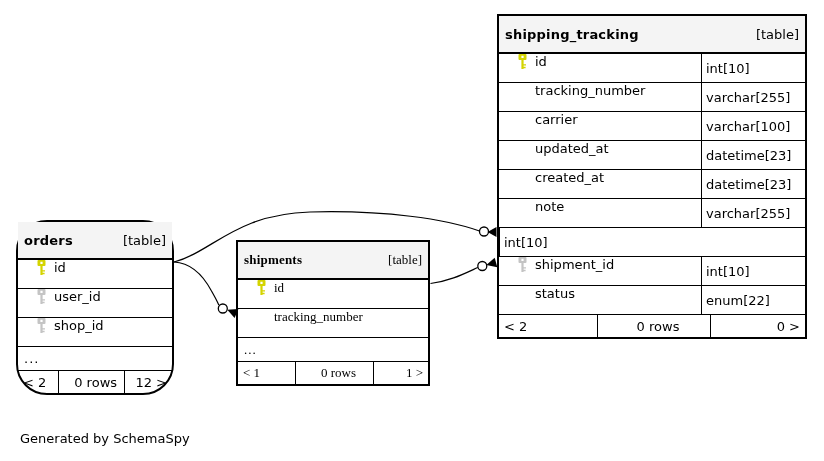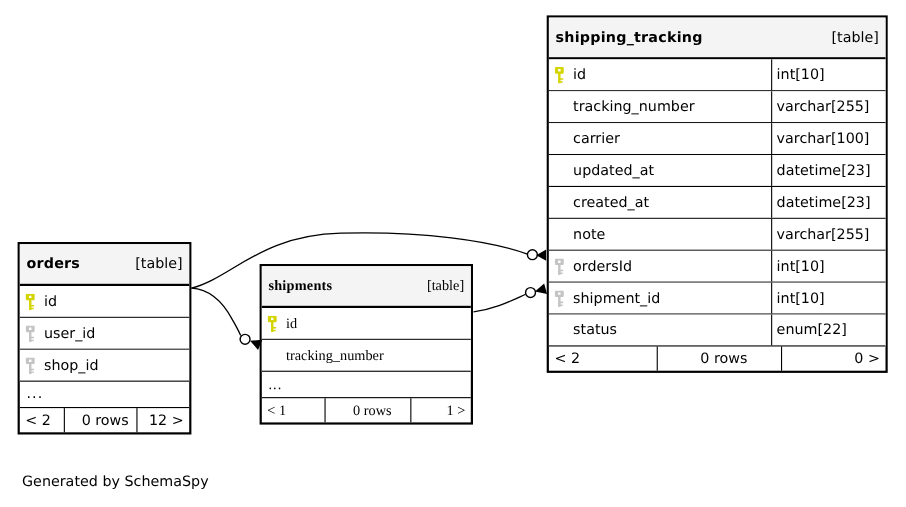--- a/index.html
+++ b/index.html
@@ -10,21 +10,21 @@
   }
   .canvas{position:absolute;inset:0;}
   svg.edges{position:absolute;left:0;top:0;pointer-events:none;z-index:3;}
   .tbl{position:absolute;background:#fff;border:2px solid #000;box-sizing:border-box;z-index:2;}
   .hdr{display:flex;justify-content:space-between;align-items:center;height:26px;
        background:#f4f4f4;border-bottom:2px solid #000;padding:18px 6px;box-sizing:border-box;cursor:pointer;}
   .tname{font-weight:bold;font-size:13px;letter-spacing:.2px;}
   .badge{font-size:13px;}
   .row{display:flex;align-items:stretch;height:29px;border-bottom:1px solid #000;
        box-sizing:border-box;font-size:13px;background:#fff;}
-  .namecell{flex:1;display:flex;align-items:center;padding-left:4px;min-width:0;}
+  .namecell{flex:1;display:flex;align-items:flex-start;padding-left:18px;min-width:0;}
   .keyic{width:11px;height:15px;flex:0 0 11px;margin-right:7px;}
   .keyic.nokey{visibility:hidden;}
   .keyic.pk path{fill:#d4d400;}
   .keyic.fk path{fill:#c4c4c4;}
   .typecell{width:104px;border-left:1px solid #000;display:flex;align-items:center;
             padding-left:4px;box-sizing:border-box;}
   .ellipsisrow{height:24px;display:flex;align-items:center;padding-left:6px;
                border-bottom:1px solid #000;box-sizing:border-box;font-size:13px;letter-spacing:1px;}
   .tfoot{display:flex;height:22px;font-size:13px;align-items:stretch;}
   .fcell{display:flex;align-items:center;box-sizing:border-box;padding:0 5px;}
@@ -114,26 +114,20 @@
     <div class="row">
       <div class="namecell">
         <svg class="keyic nokey" viewBox="0 0 11 15">
             <path d=""></path>
           </svg>
         <span>note</span>
       </div>
       <div class="typecell">varchar[255]</div>
     </div>
     <div class="row">
-      <div class="namecell">
-        <svg class="keyic fk" viewBox="0 0 11 15">
-            <path fill-rule="evenodd" d="M2.5 0 H8.5 A1 1 0 0 1 9.5 1 V5 A1 1 0 0 1 8.5 6 H6.6 V10.2 H9 V11.6 H6.6 V12.8 H8.6 V14.2 H6.6 V15 H4.4 V6 H2.5 A1 1 0 0 1 1.5 5 V1 A1 1 0 0 1 2.5 0 Z M4.4 1.8 H6.6 V4 H4.4 Z"></path>
-          </svg>
-        <span>ordersId</span>
-      </div>
       <div class="typecell">int[10]</div>
     </div>
     <div class="row">
       <div class="namecell">
         <svg class="keyic fk" viewBox="0 0 11 15">
             <path fill-rule="evenodd" d="M2.5 0 H8.5 A1 1 0 0 1 9.5 1 V5 A1 1 0 0 1 8.5 6 H6.6 V10.2 H9 V11.6 H6.6 V12.8 H8.6 V14.2 H6.6 V15 H4.4 V6 H2.5 A1 1 0 0 1 1.5 5 V1 A1 1 0 0 1 2.5 0 Z M4.4 1.8 H6.6 V4 H4.4 Z"></path>
           </svg>
         <span>shipment_id</span>
       </div>
       <div class="typecell">int[10]</div>
@@ -147,21 +141,21 @@
       </div>
       <div class="typecell">enum[22]</div>
     </div>
     <div class="tfoot">
       <div class="fcell fl">&lt; 2</div>
       <div class="fcell fc">0 rows</div>
       <div class="fcell fr">0 &gt;</div>
     </div>
   </div>
 
-  <div class="tbl t-orders" style="left:16px;top:220px;width:158px;">
+  <div class="tbl t-orders" style="left:16px;top:220px;width:158px;border-radius:31px;">
     <div class="hdr">
       <span class="tname">orders</span>
       <span class="badge">[table]</span>
     </div>
     <div class="row">
       <div class="namecell">
         <svg class="keyic pk" viewBox="0 0 11 15">
             <path fill-rule="evenodd" d="M2.5 0 H8.5 A1 1 0 0 1 9.5 1 V5 A1 1 0 0 1 8.5 6 H6.6 V10.2 H9 V11.6 H6.6 V12.8 H8.6 V14.2 H6.6 V15 H4.4 V6 H2.5 A1 1 0 0 1 1.5 5 V1 A1 1 0 0 1 2.5 0 Z M4.4 1.8 H6.6 V4 H4.4 Z"></path>
           </svg>
         <span>id</span>

